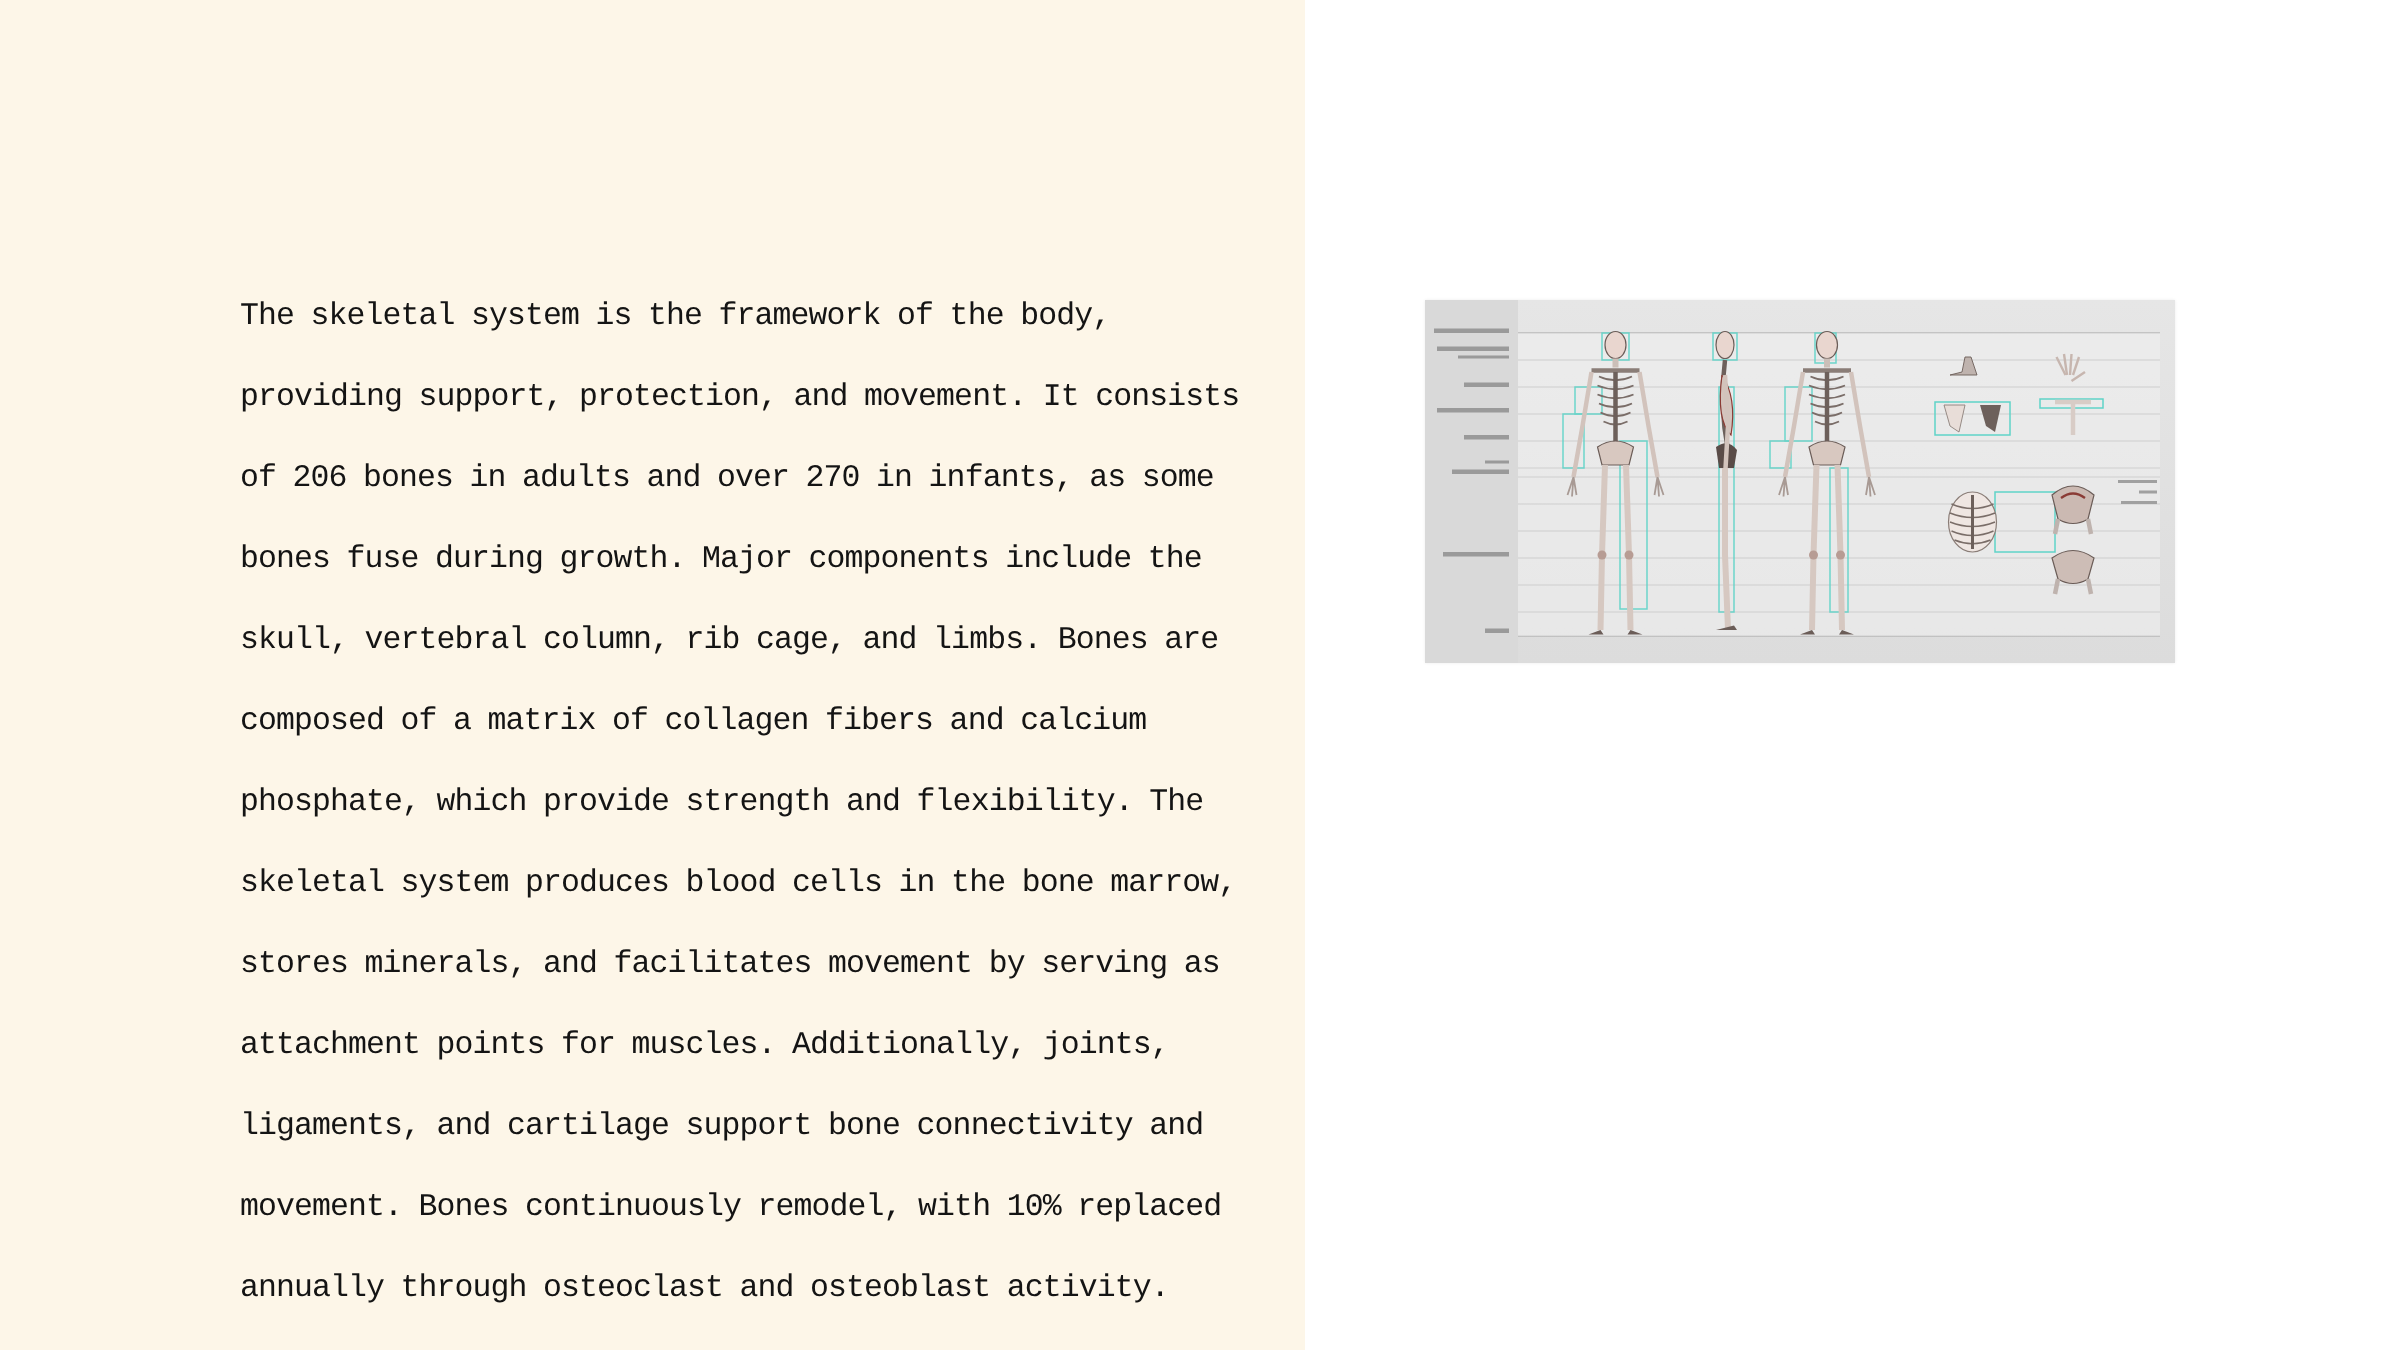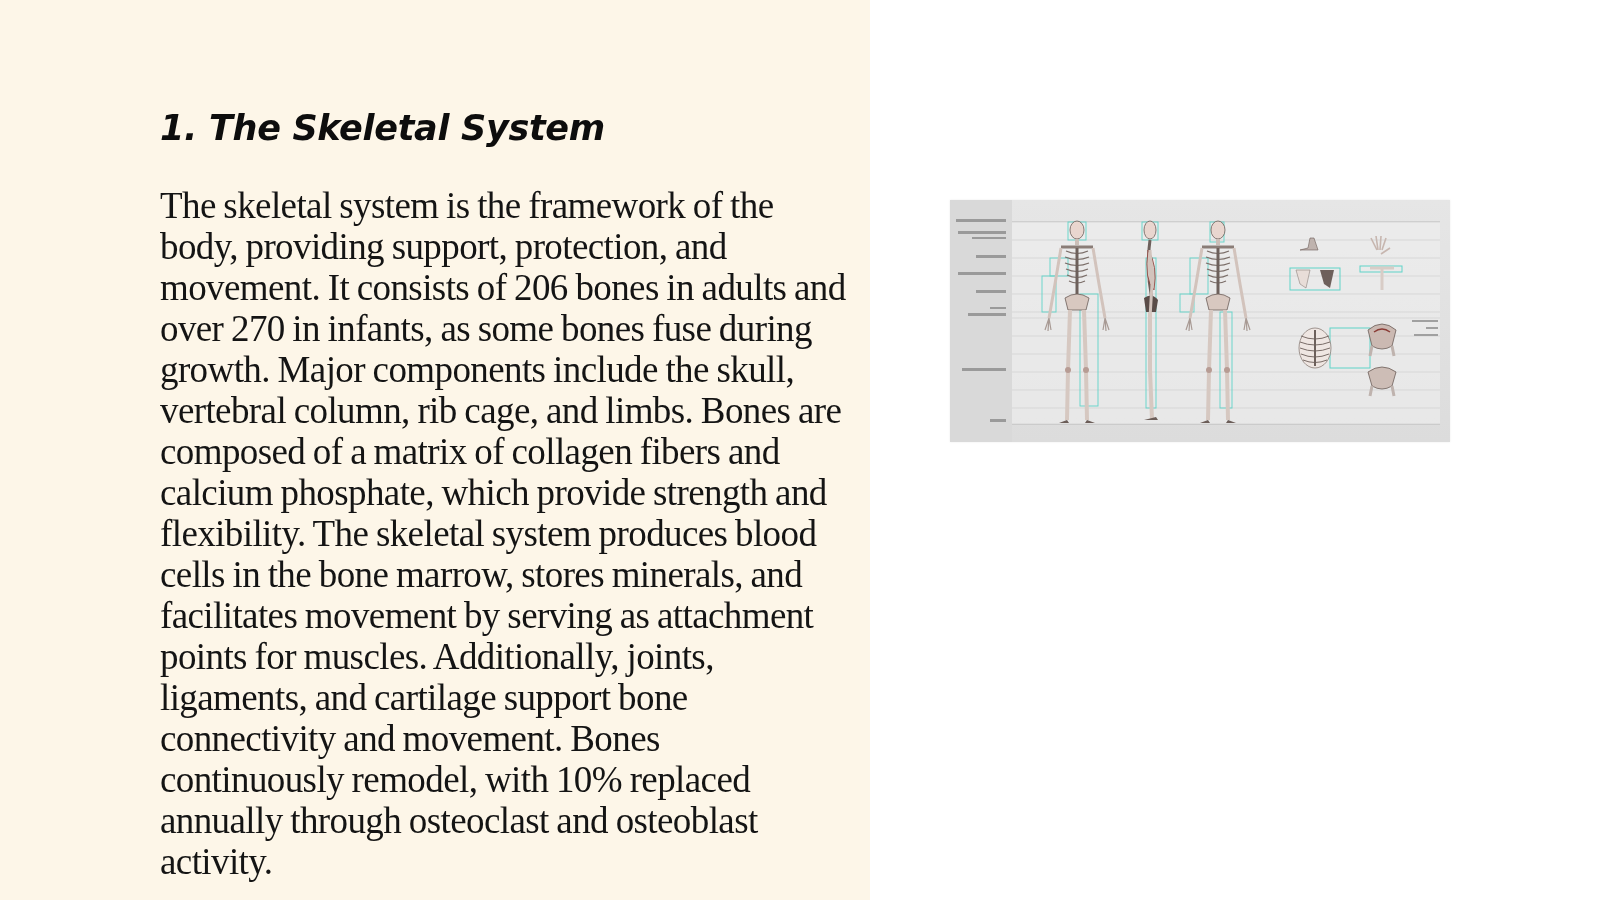--- a/index.html
+++ b/index.html
@@ -36,23 +36,23 @@
       line-height: 48px;
       color: #0d0d0d;
       letter-spacing: -0.3px;
     }
     .body-text {
       position: absolute;
       left: 160px;
       top: 185px;
       width: 690px;
       margin: 0;
-      font-family: Liberation Serif, serif;
-      font-size: 37px;
-      line-height: 41px;
+      font-family: Liberation Mono, monospace;
+      font-size: 21px;
+      line-height: 54px;
       color: #141414;
       letter-spacing: -0.6px;
       word-spacing: -1px;
     }
     .figure {
       position: absolute;
       left: 950px;
       top: 200px;
       width: 500px;
       height: 242px;
@@ -62,21 +62,20 @@
     }
     .figure svg {
       display: block;
     }
   </style>
 </head>
 <body>
 
 <div class="slide">
   <div class="left-panel">
-    <h1 class="title">1. The Skeletal System</h1>
     <p class="body-text">The skeletal system is the framework of the body, providing support, protection, and movement. It consists of 206 bones in adults and over 270 in infants, as some bones fuse during growth. Major components include the skull, vertebral column, rib cage, and limbs. Bones are composed of a matrix of collagen fibers and calcium phosphate, which provide strength and flexibility. The skeletal system produces blood cells in the bone marrow, stores minerals, and facilitates movement by serving as attachment points for muscles. Additionally, joints, ligaments, and cartilage support bone connectivity and movement. Bones continuously remodel, with 10% replaced annually through osteoclast and osteoblast activity.</p>
   </div>
 
   <div class="figure" title="Skeleton proportion chart: front, side and back views of a human skeleton with detail views of hand, foot, scapula, rib cage and pelvis">
     <svg width="500" height="242" viewBox="0 0 500 242">
 
       <rect x="0" y="0" width="62" height="242" fill="#d9d9d9"></rect>
 
       <g stroke="#b9b9b9" stroke-width="1">
         <line x1="62" y1="22" x2="490" y2="22"></line>

